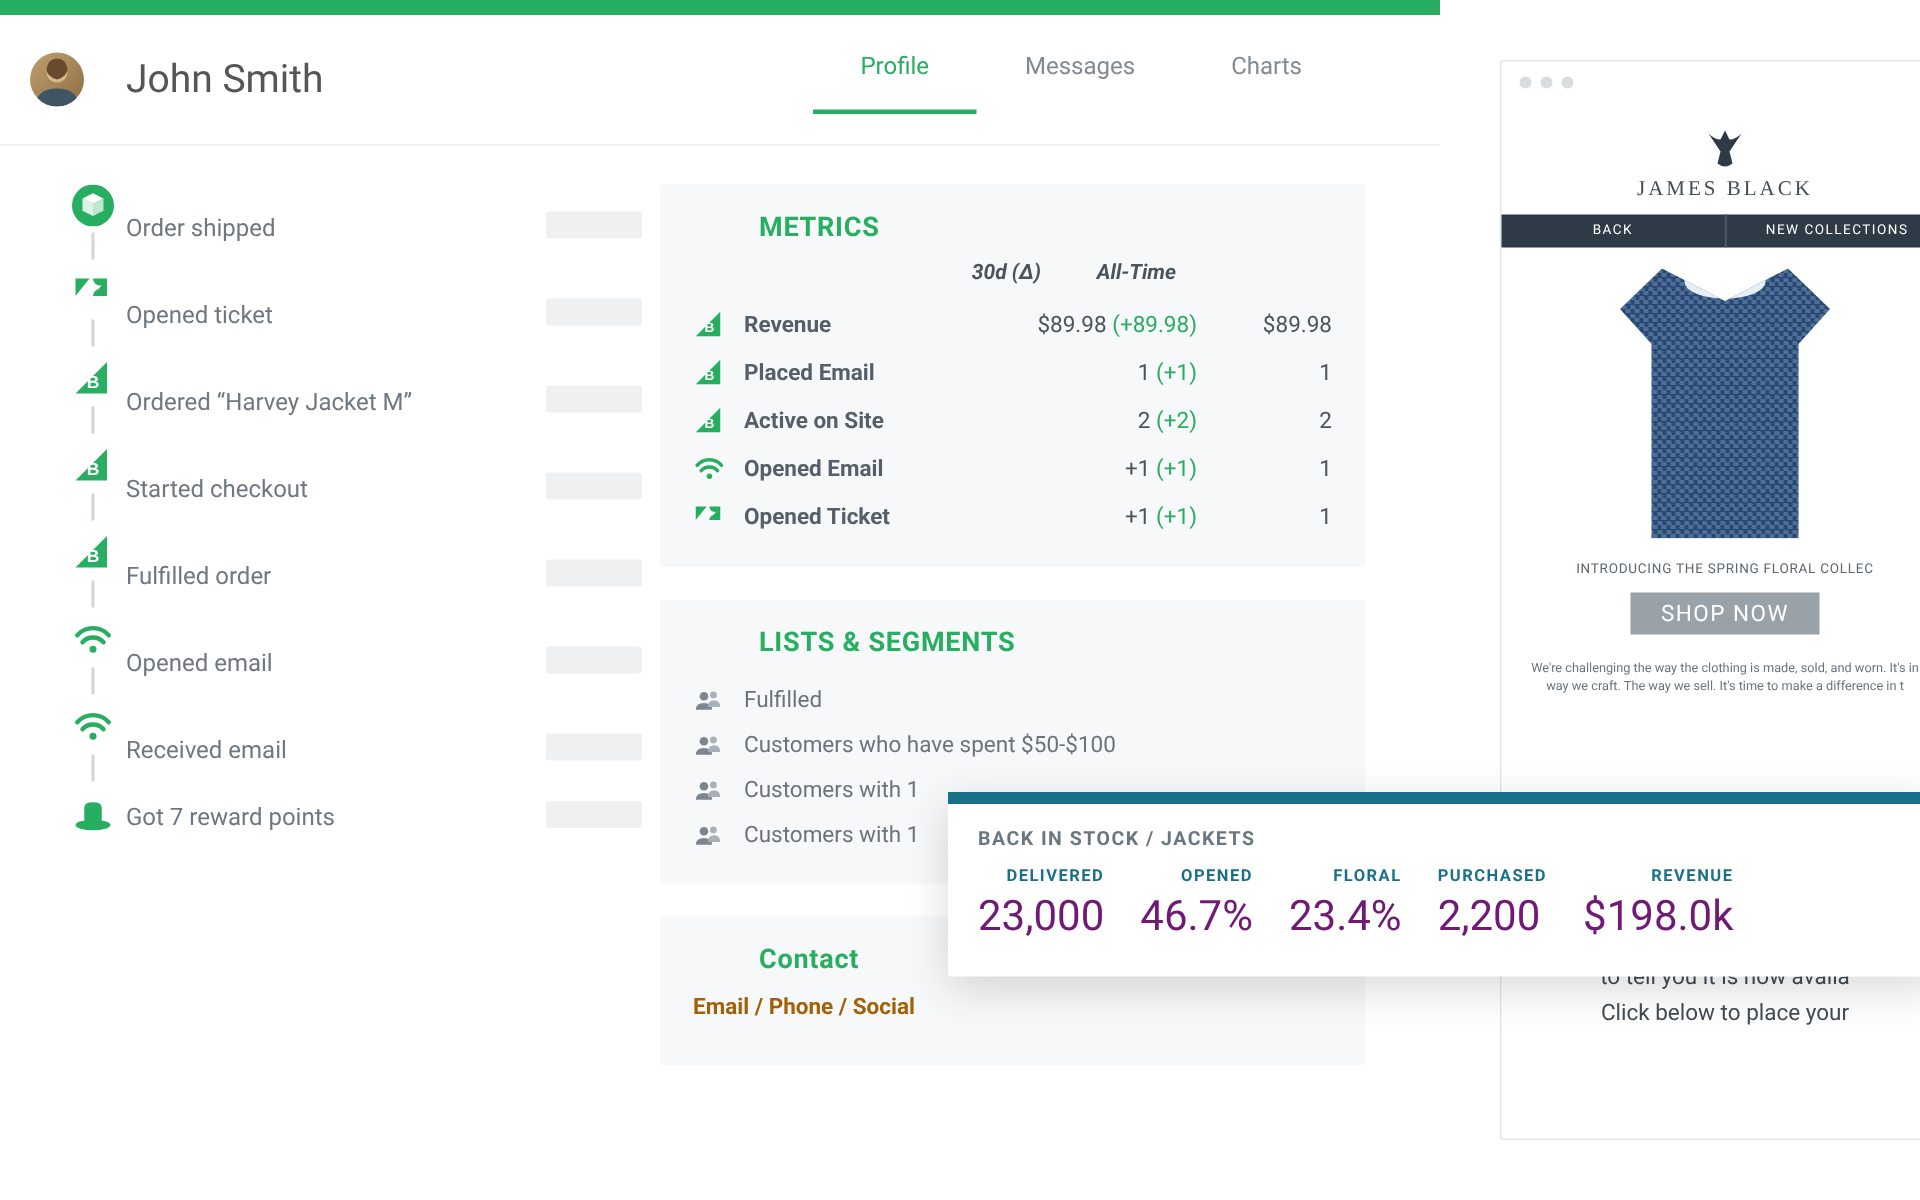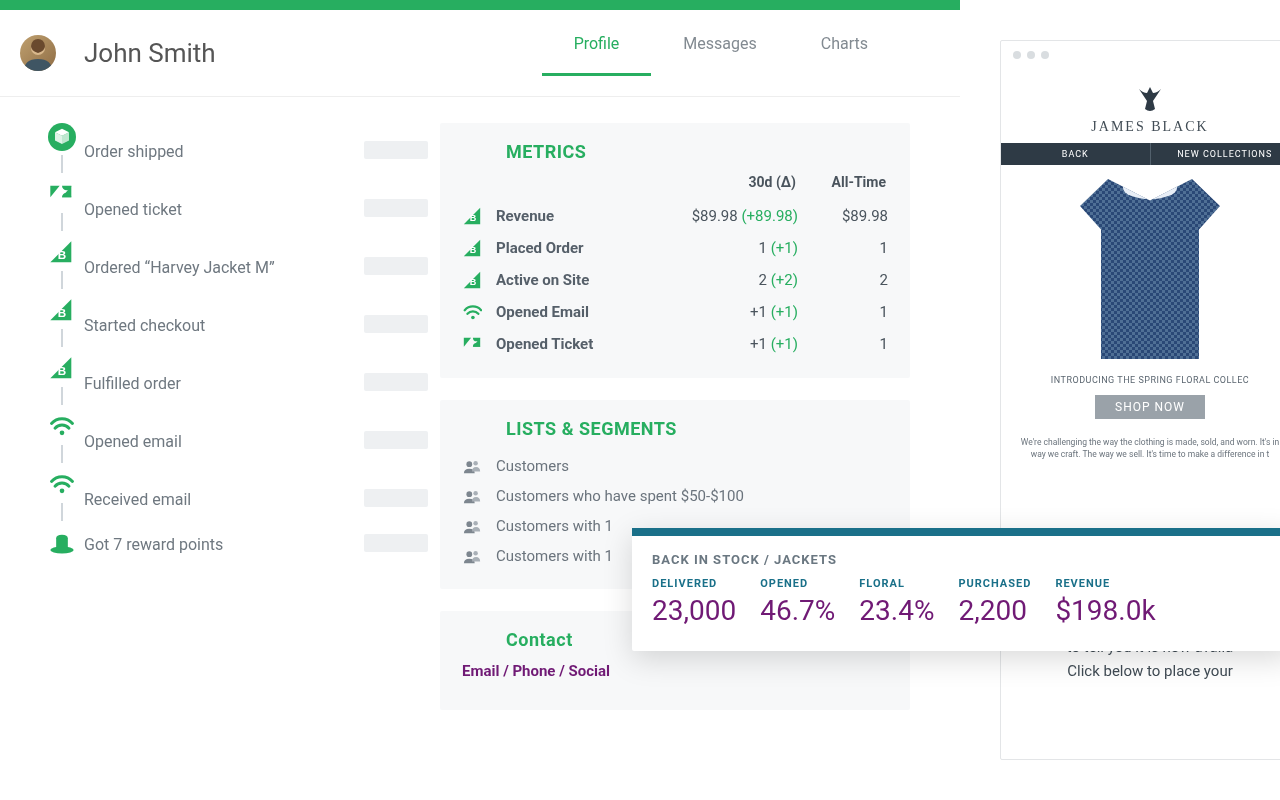--- a/index.html
+++ b/index.html
@@ -122,26 +122,27 @@
   .panel h2 {
     color: #27ae60;
     font-size: 18px;
     font-weight: 700;
     letter-spacing: 0.5px;
     margin-bottom: 12px;
     margin-left: 44px;
   }
   .metrics-head {
     display: flex;
-    justify-content: flex-end;
+    justify-content: center;
     color: #4a545d;
     font-weight: 700;
     font-size: 14px;
     padding-right: 2px;
     margin-bottom: 10px;
+    font-style: italic;
   }
   .metrics-head .col30 { width: 130px; text-align: right; }
   .metrics-head .colall { width: 90px; text-align: right; }
   .metric-row {
     display: flex;
     align-items: center;
     color: #555f69;
     font-size: 15px;
     padding: 6px 0;
   }
@@ -154,21 +155,21 @@
   .list-row {
     display: flex;
     align-items: center;
     color: #6b747d;
     font-size: 15px;
     padding: 6px 0;
   }
   .list-ic { width: 24px; margin-right: 10px; color: #828a91; }
   .list-ic svg { width: 20px; height: 18px; display:block; }
   .contact-sub {
-    color: #701a75;
+    color: #a16207;
     font-weight: 700;
     font-size: 15px;
     margin-bottom: 12px;
   }
   .contact-row {
     display: flex;
     align-items: center;
     color: #6b747d;
     font-size: 15px;
   }
@@ -233,21 +234,21 @@
   .email-strap {
     font-size: 9px;
     letter-spacing: 0.5px;
     color: #5b6670;
     margin: 8px 10px 10px;
   }
   .shop-btn {
     display: inline-block;
     background: #9aa2a9;
     color: #fff;
-    font-size: 12px;
+    font-size: 15px;
     padding: 5px 20px;
     letter-spacing: 1px;
     margin-bottom: 18px;
   }
   .email-copy {
     font-size: 8.5px;
     color: #6b747d;
     padding: 0 14px;
     line-height: 1.4;
   }
@@ -284,20 +285,21 @@
     display: flex;
     padding: 0 20px 24px;
     gap: 24px;
   }
   .cstat-label {
     color: #1a7089;
     font-size: 11px;
     font-weight: 700;
     letter-spacing: 1px;
     margin-bottom: 4px;
+    text-align: right;
   }
   .cstat-value {
     color: #701a75;
     font-size: 28px;
     font-weight: 400;
   }
 </style>
 </head>
 <body>
 
@@ -495,21 +497,21 @@
               <div class="metric-name">Revenue</div>
               <div class="metric-30">$89.98 <span class="delta">(+89.98)</span></div>
               <div class="metric-all">$89.98</div>
             </div>
             <div class="metric-row">
               <div class="metric-ic">
                 <svg viewBox="0 0 22 22">
                   <use href="#ic-bigcommerce"></use>
                 </svg>
               </div>
-              <div class="metric-name">Placed Order</div>
+              <div class="metric-name">Placed Email</div>
               <div class="metric-30">1 <span class="delta">(+1)</span></div>
               <div class="metric-all">1</div>
             </div>
             <div class="metric-row">
               <div class="metric-ic">
                 <svg viewBox="0 0 22 22">
                   <use href="#ic-bigcommerce"></use>
                 </svg>
               </div>
               <div class="metric-name">Active on Site</div>
@@ -541,21 +543,21 @@
 
       <div class="panel">
         <h2>LISTS &amp; SEGMENTS</h2>
         <div id="lists-rows">
             <div class="list-row">
               <div class="list-ic">
                 <svg viewBox="0 0 22 20">
                   <use href="#ic-users"></use>
                 </svg>
               </div>
-              <div>Customers</div>
+              <div>Fulfilled</div>
             </div>
             <div class="list-row">
               <div class="list-ic">
                 <svg viewBox="0 0 22 20">
                   <use href="#ic-users"></use>
                 </svg>
               </div>
               <div>Customers who have spent $50-$100</div>
             </div>
             <div class="list-row">

